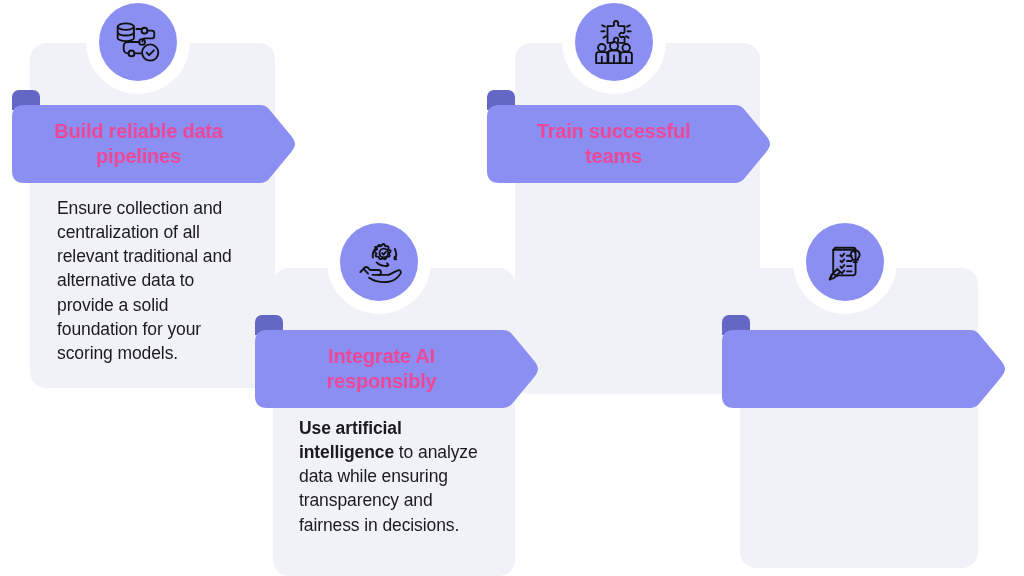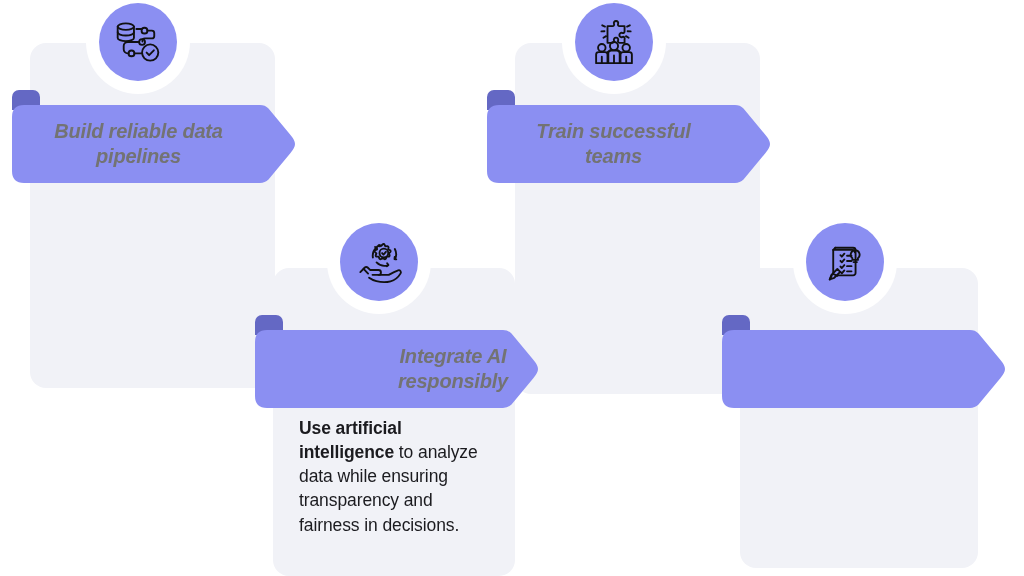--- a/index.html
+++ b/index.html
@@ -84,29 +84,28 @@
   }
   .banner-shape {
     position: absolute;
     inset: 0;
     width: 100%;
     height: 100%;
   }
   .banner-label {
     position: relative;
     z-index: 2;
-    color: #737373;
+    color: #ec4899;
     font-weight: 700;
     font-size: 20px;
     line-height: 1.25;
     text-align: center;
     letter-spacing: -0.2px;
     padding-right: 30px;
     white-space: pre-line;
-    font-style: italic;
   }
 
   
   .body-text {
     position: absolute;
     z-index: 7;
     color: #1b1b1f;
     font-size: 17.5px;
     line-height: 1.38;
     letter-spacing: -0.1px;
@@ -147,20 +146,23 @@
 
     <div class="banner" style="left:12px; top:105px; width:283px; height:78px;">
       <svg class="banner-shape" viewBox="0 0 283 78" preserveAspectRatio="none">
         <path d="M12 0 H248 Q253 0 256.5 3.4 L278.5 30 Q283 35.4 283 39 Q283 42.6 278.5 48
                  L256.5 74.6 Q253 78 248 78 H12 Q0 78 0 66 V12 Q0 0 12 0 Z" fill="#8b8ff2"></path>
       </svg>
       <span class="banner-label">Build reliable data
 pipelines</span>
     </div>
 
+    <div class="body-text" style="left:57px; top:196px; width:196px;">
+      <b></b><span>Ensure collection and centralization of all relevant traditional and alternative data to provide a solid foundation for your scoring models.</span>
+    </div>
   </div>
 
   <div class="step" style="left:0px; top:0px; width:540px; height:576px;">
 
     <div class="card" style="left:273px; top:268px; width:242px; height:308px;"></div>
 
     <div class="icon-notch" style="left:327px; top:210px;"></div>
 
     <div class="icon-bubble" style="left:340px; top:223px;">
       <svg viewBox="0 0 64 64" fill="none" stroke="#111111" stroke-width="2.3" stroke-linecap="round" stroke-linejoin="round">
@@ -174,21 +176,21 @@
         <path d="M29 32.5a14 14 0 0 0 14 3.6"></path>
         <path d="M42 33.5l1.6 2.3-2 1.4"></path>
         <path d="M9 44.4l5.6-5.6a2.4 2.4 0 0 1 3.4 0l3 3h10.4a3 3 0 0 1 0 6H24"></path>
         <path d="M31.4 47.8H44c5.4-3 9.4-4.8 11.6-5.6a2.6 2.6 0 0 1 3 3.8c-2.4 4-7 8.4-12.4 9.8-5 1.3-11.4 1.3-17.4-.3-3.6-1-6.6-2.4-9-4.2"></path>
         <path d="M13 40.4l5.6 5.8"></path>
       </svg>
     </div>
 
     <div class="tab" style="left:255px; top:315px;"></div>
 
-    <div class="banner" style="left:255px; top:330px; width:283px; height:78px;justify-content:flex-end;">
+    <div class="banner" style="left:255px; top:330px; width:283px; height:78px;">
       <svg class="banner-shape" viewBox="0 0 283 78" preserveAspectRatio="none">
         <path d="M12 0 H248 Q253 0 256.5 3.4 L278.5 30 Q283 35.4 283 39 Q283 42.6 278.5 48
                  L256.5 74.6 Q253 78 248 78 H12 Q0 78 0 66 V12 Q0 0 12 0 Z" fill="#8b8ff2"></path>
       </svg>
       <span class="banner-label">Integrate AI
 responsibly</span>
     </div>
 
     <div class="body-text" style="left:299px; top:416px; width:196px;">
       <b>Use artificial intelligence</b><span> to analyze data while ensuring transparency and fairness in decisions.</span>

